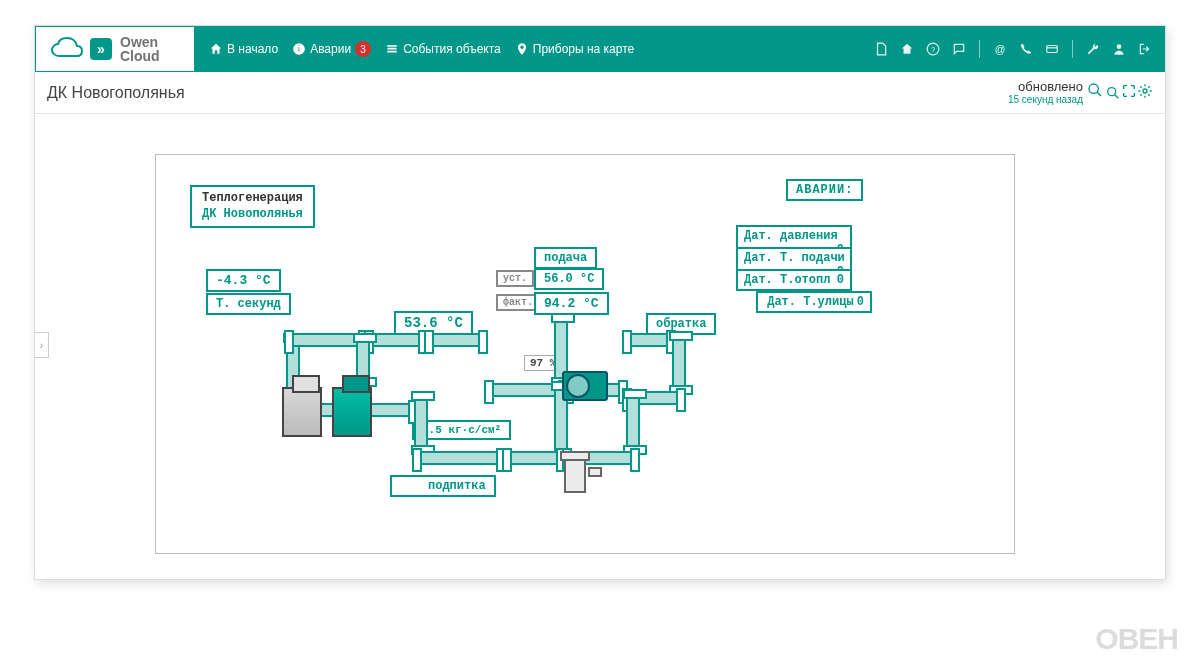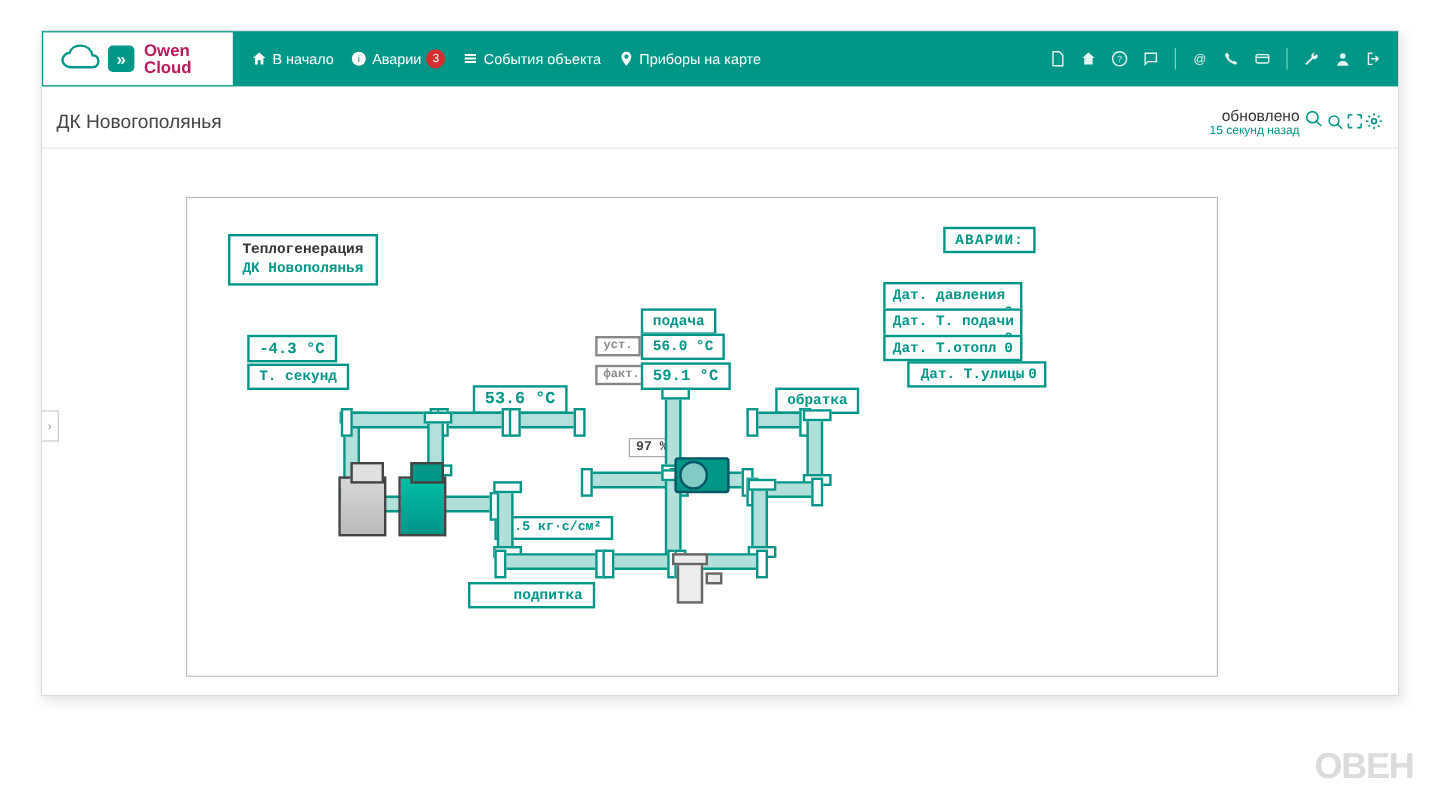--- a/index.html
+++ b/index.html
@@ -7,32 +7,32 @@
   .outer { width: 1200px; height: 666px; position: relative; }
   .app-window { position: absolute; left: 34px; top: 25px; width: 1132px; height: 555px; border: 1px solid #ddd; box-shadow: 2px 4px 10px rgba(0,0,0,0.12); background:#fff; }
 
   
   .topbar { height: 46px; background: #009688; color:#fff; display:flex; align-items:center; font-size:12px; }
   .logo { width: 160px; height:46px; background:#fff; color:#009688; display:flex; align-items:center; padding-left:14px; border:1px solid #009688; }
   .logo-cloud { width:34px; height:26px; position:relative; margin-right:6px; }
   .logo-cloud svg { width:34px; height:26px; }
   .logo-arrow { width:22px; height:22px; background:#009688; border-radius:4px; display:flex; align-items:center; justify-content:center; margin-right:8px; }
   .logo-arrow span { color:#fff; font-weight:bold; font-size:14px; }
-  .logo-text { font-size:14px; font-weight:bold; color:#be185d; line-height:1; }
+  .logo-text { font-size:14px; font-weight:bold; color:#737373; line-height:1; }
   .logo-text span { display:block; }
   .nav { display:flex; align-items:center; gap:14px; padding-left:14px; }
   .nav-item { display:flex; align-items:center; gap:4px; cursor:pointer; }
   .nav-item .ico { width:14px; height:14px; display:inline-flex; align-items:center; justify-content:center; }
   .badge { background:#d32f2f; border-radius:50%; min-width:16px; height:16px; display:inline-flex; align-items:center; justify-content:center; font-size:10px; color:#fff; padding:0 4px; }
   .topbar-right { margin-left:auto; display:flex; align-items:center; gap:10px; padding-right:12px; }
   .tb-ico { width:16px; height:16px; display:inline-flex; align-items:center; justify-content:center; cursor:pointer; opacity:0.9; }
   .tb-sep { width:1px; height:18px; background:rgba(255,255,255,0.5); margin:0 2px;}
 
   
-  .subheader { height: 42px; border-bottom:1px solid #e6e6e6; display:flex; align-items:center; padding:0 12px;margin-top:10px; }
+  .subheader { height: 42px; border-bottom:1px solid #e6e6e6; display:flex; align-items:center; padding:0 12px; }
   .page-title { font-size:16px; color:#444; font-weight:400; }
   .sub-right { margin-left:auto; display:flex; align-items:center; gap:0; }
   .update-box { text-align:right; line-height:1.1; padding-right:4px; }
   .update-label { font-size:13px; color:#333; }
   .update-time { font-size:10px; color:#009688; }
   .sub-ico { color:#009688; cursor:pointer; font-size:14px; }
   .zoom-pair { display:flex; gap:2px; }
   .zoom-pair .sub-ico:first-child { font-size:14px; }
   .zoom-pair .sub-ico:last-child { font-size:11px; margin-top:3px;}
   .fullscreen svg, .gear svg { width:16px; height:16px; }
@@ -274,21 +274,21 @@
 
         <div class="tbox outdoor-t">-4.3 °C</div>
         <div class="tbox outdoor-lbl">Т. секунд</div>
 
         <div class="tbox t536">53.6 °C</div>
 
         <div class="tbox podacha-lbl">подача</div>
         <div class="tbox tbox-small podacha-ust-lbl">уст.</div>
         <div class="tbox podacha-ust-val">56.0 °C</div>
         <div class="tbox tbox-small podacha-fakt-lbl">факт.</div>
-        <div class="tbox podacha-fakt-val">59.1 °C</div>
+        <div class="tbox podacha-fakt-val">94.2 °C</div>
 
         <div class="tbox obratka-lbl">обратка</div>
 
         <div class="tbox percent tbox-small">97 %</div>
         <div class="tbox pressure">1.5 кг·с/см²</div>
         <div class="tbox podpitka">подпитка</div>
 
         <div class="tbox alarm-title">АВАРИИ:</div>
         <div class="tbox alarm-row alarm-1"><span>Дат. давления</span><span class="val">0</span></div>
         <div class="tbox alarm-row alarm-2"><span>Дат. Т. подачи</span><span class="val">0</span></div>

